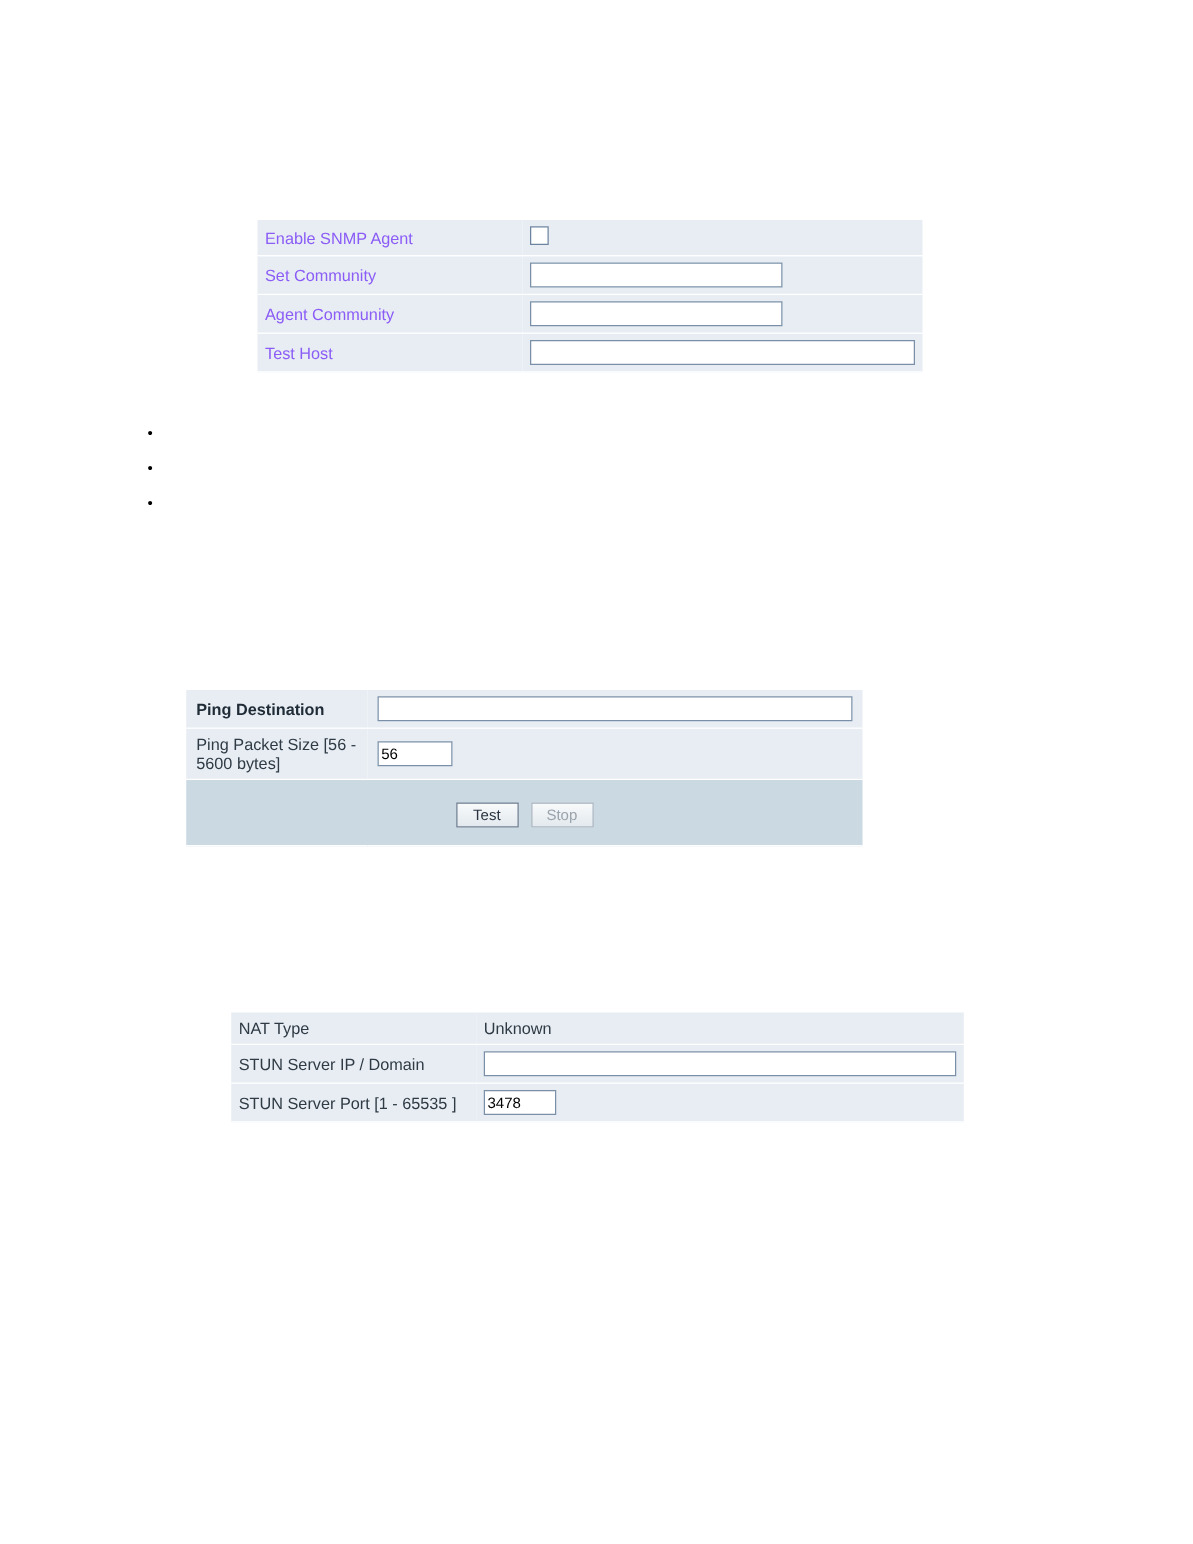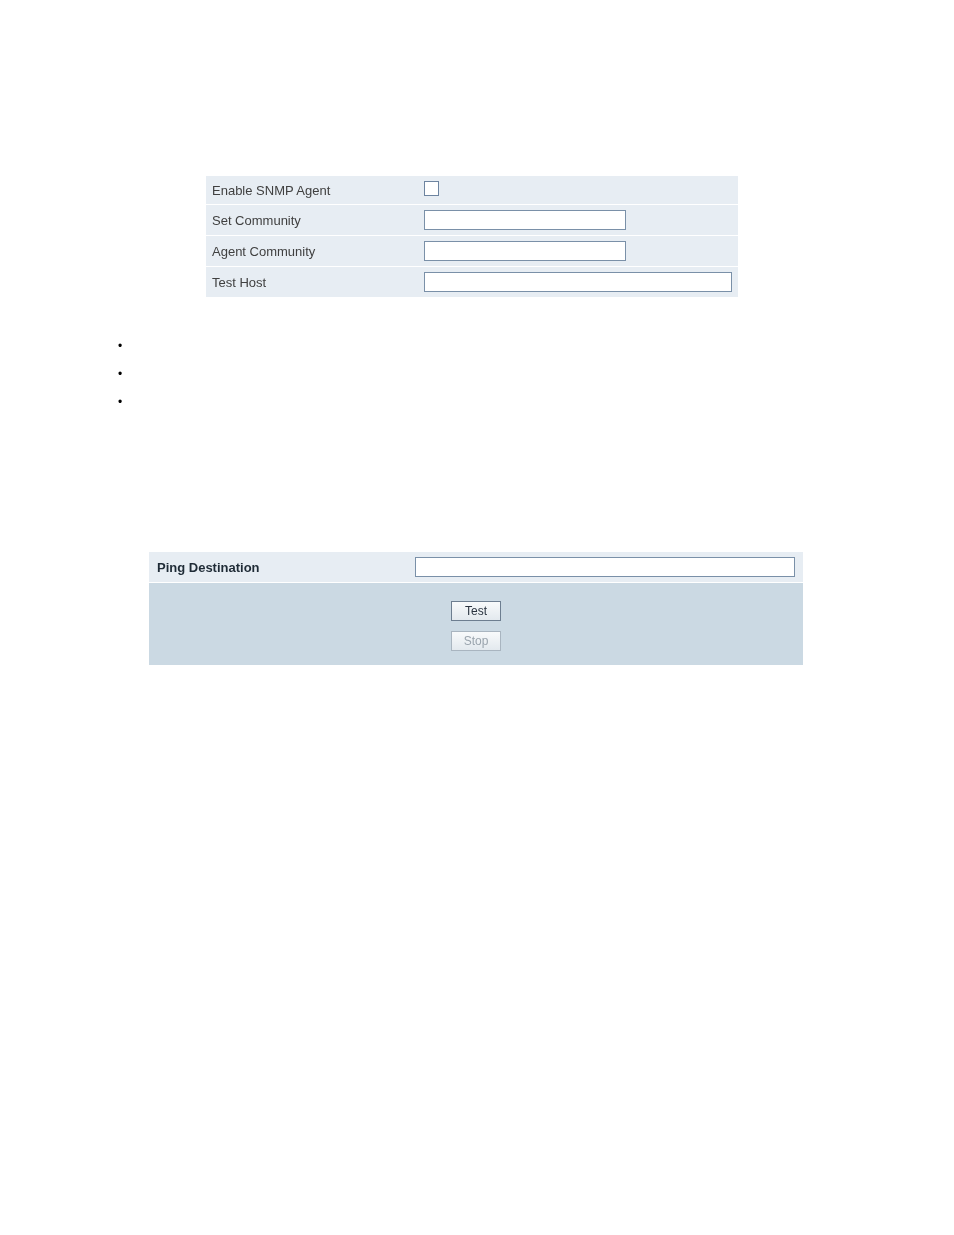--- a/index.html
+++ b/index.html
@@ -28,21 +28,21 @@
   .snmp-table td {
     border-bottom: 1px solid #ffffff;
     padding: 5px 6px;
     vertical-align: middle;
   }
   .snmp-table tr {
     background: #e7edf3;
   }
   .snmp-table td.label {
     width: 218px;
-    color: #404040;
+    color: #8b5cf6;
   }
   .snmp-table td.field {
     
   }
   input.text-short {
     width: 196px;
     height: 16px;
     border: 1px solid #7a90a8;
     background: #ffffff;
     font-size: 12px;
@@ -78,21 +78,21 @@
   .bullets div::before {
     content: "\2022";
     margin-right: 8px;
   }
 
   
   .ping-table {
     position: absolute;
     left: 149px;
     top: 552px;
-    width: 654px;
+    width: 541px;
     border-collapse: collapse;
   }
   .ping-table td {
     border-bottom: 1px solid #ffffff;
     padding: 5px 8px;
     vertical-align: middle;
     background: #e7edf3;
   }
   .ping-table td.label {
     width: 266px;
@@ -136,21 +136,20 @@
     cursor: pointer;
   }
   button.btn:disabled {
     color: #9aa4ad;
     border-color: #a9b5c0;
     cursor: default;
   }
   .btn-group {
     display: inline-flex;
     gap: 10px;
-    flex-direction: column;
   }
 
   
   .stun-table {
     position: absolute;
     left: 185px;
     top: 810px;
     width: 586px;
     border-collapse: collapse;
   }
@@ -224,25 +223,51 @@
   </div>
 
   <table class="ping-table">
     <tbody>
         <tr>
       <td class="label header">Ping Destination</td>
       <td>
         <input type="text" class="ping-input-wide" value="" style="">
       </td>
     </tr>
+    <tr>
+      <td class="label">Ping Packet Size [56 - 5600 bytes]</td>
+      <td>
+        <input type="text" class="ping-input-narrow" value="56" style="">
+      </td>
+    </tr>
     <tr class="ping-buttons-row">
       <td colspan="2">
         <span class="btn-group">
           <button class="btn">Test</button>
           <button class="btn" disabled="">Stop</button>
         </span>
       </td>
     </tr>
   </tbody>
     </table>
 
+  <table class="stun-table">
+    <tbody>
+        <tr>
+      <td class="label">NAT Type</td>
+      <td>Unknown</td>
+    </tr>
+    <tr>
+      <td class="label">STUN Server IP / Domain</td>
+      <td>
+        <input type="text" class="stun-input-wide" value="" style="">
+      </td>
+    </tr>
+    <tr>
+      <td class="label">STUN Server Port [1 - 65535 ]</td>
+      <td>
+        <input type="text" class="stun-input-narrow" value="3478" style="">
+      </td>
+    </tr>
+  </tbody>
+    </table>
 
 </div>
 
 </body></html>

